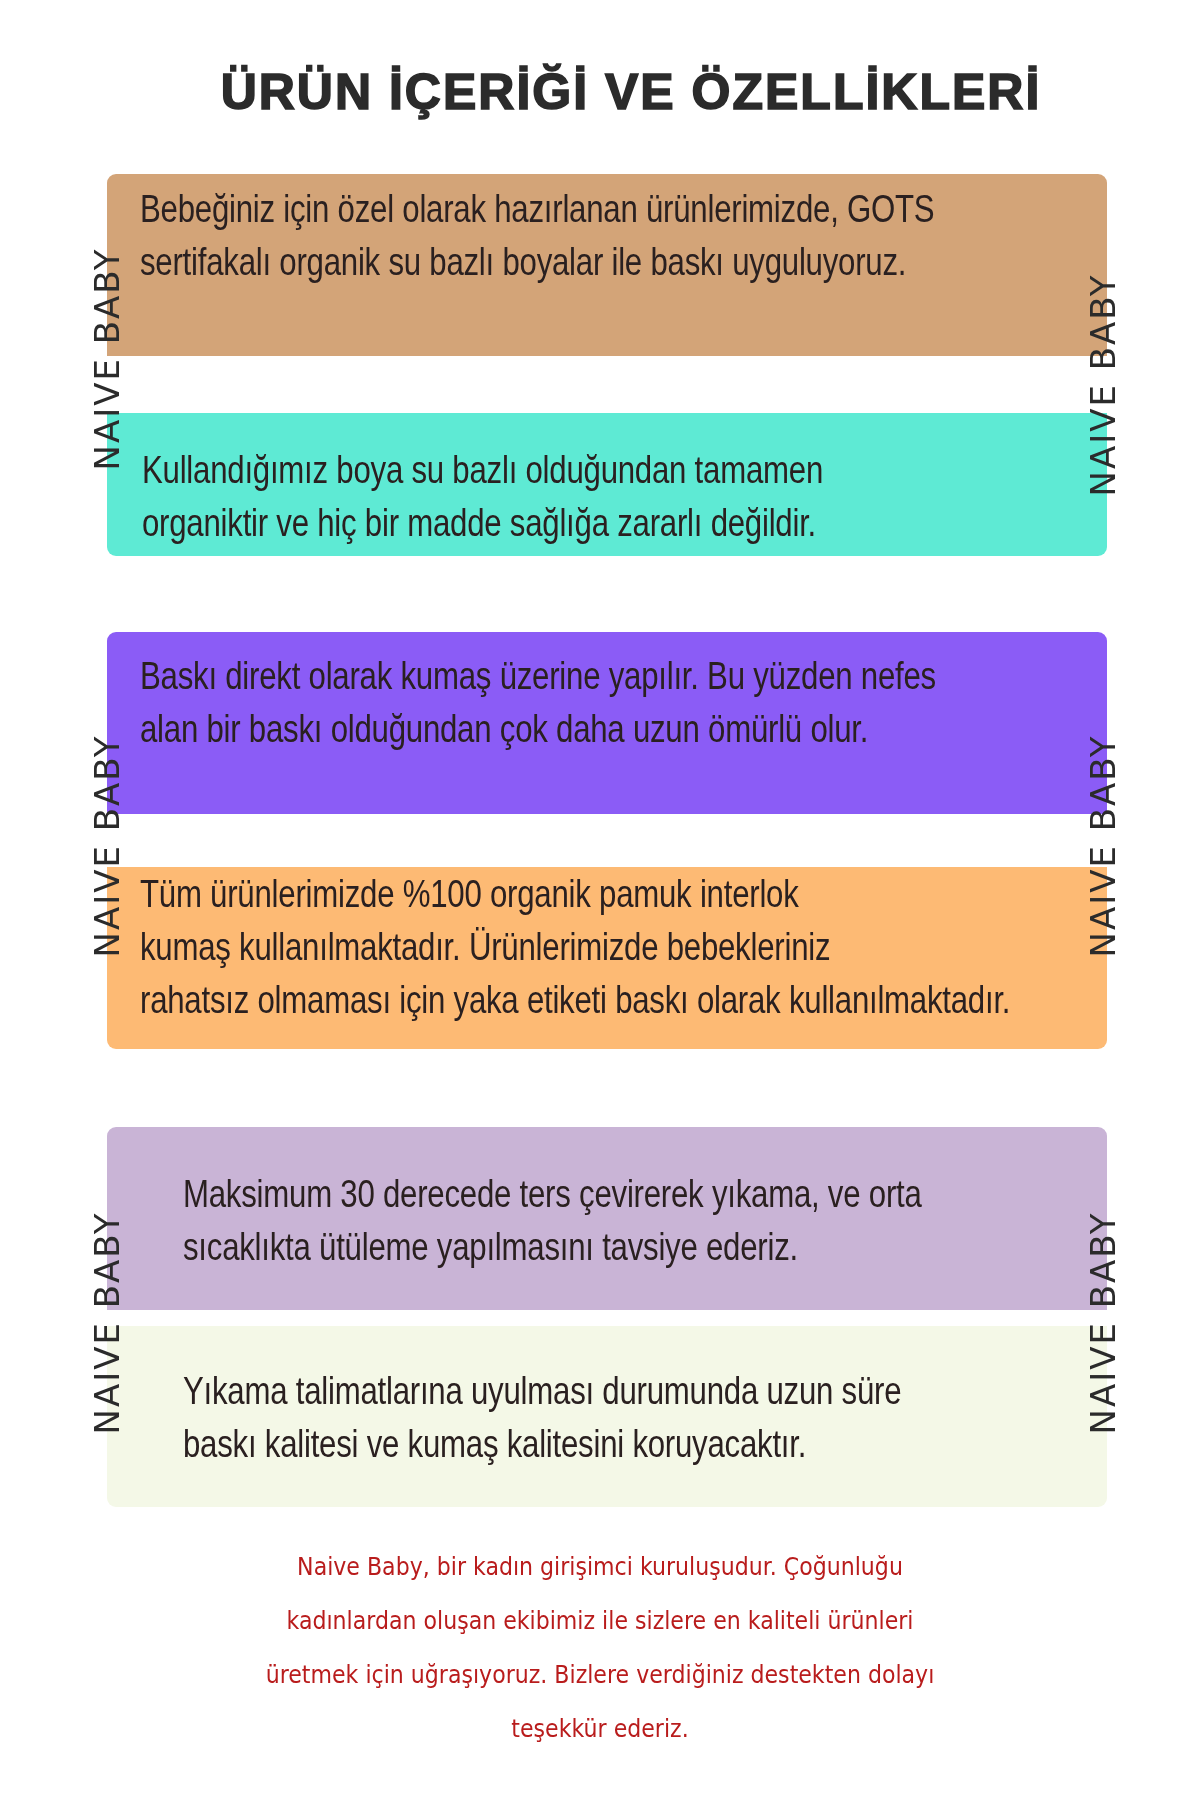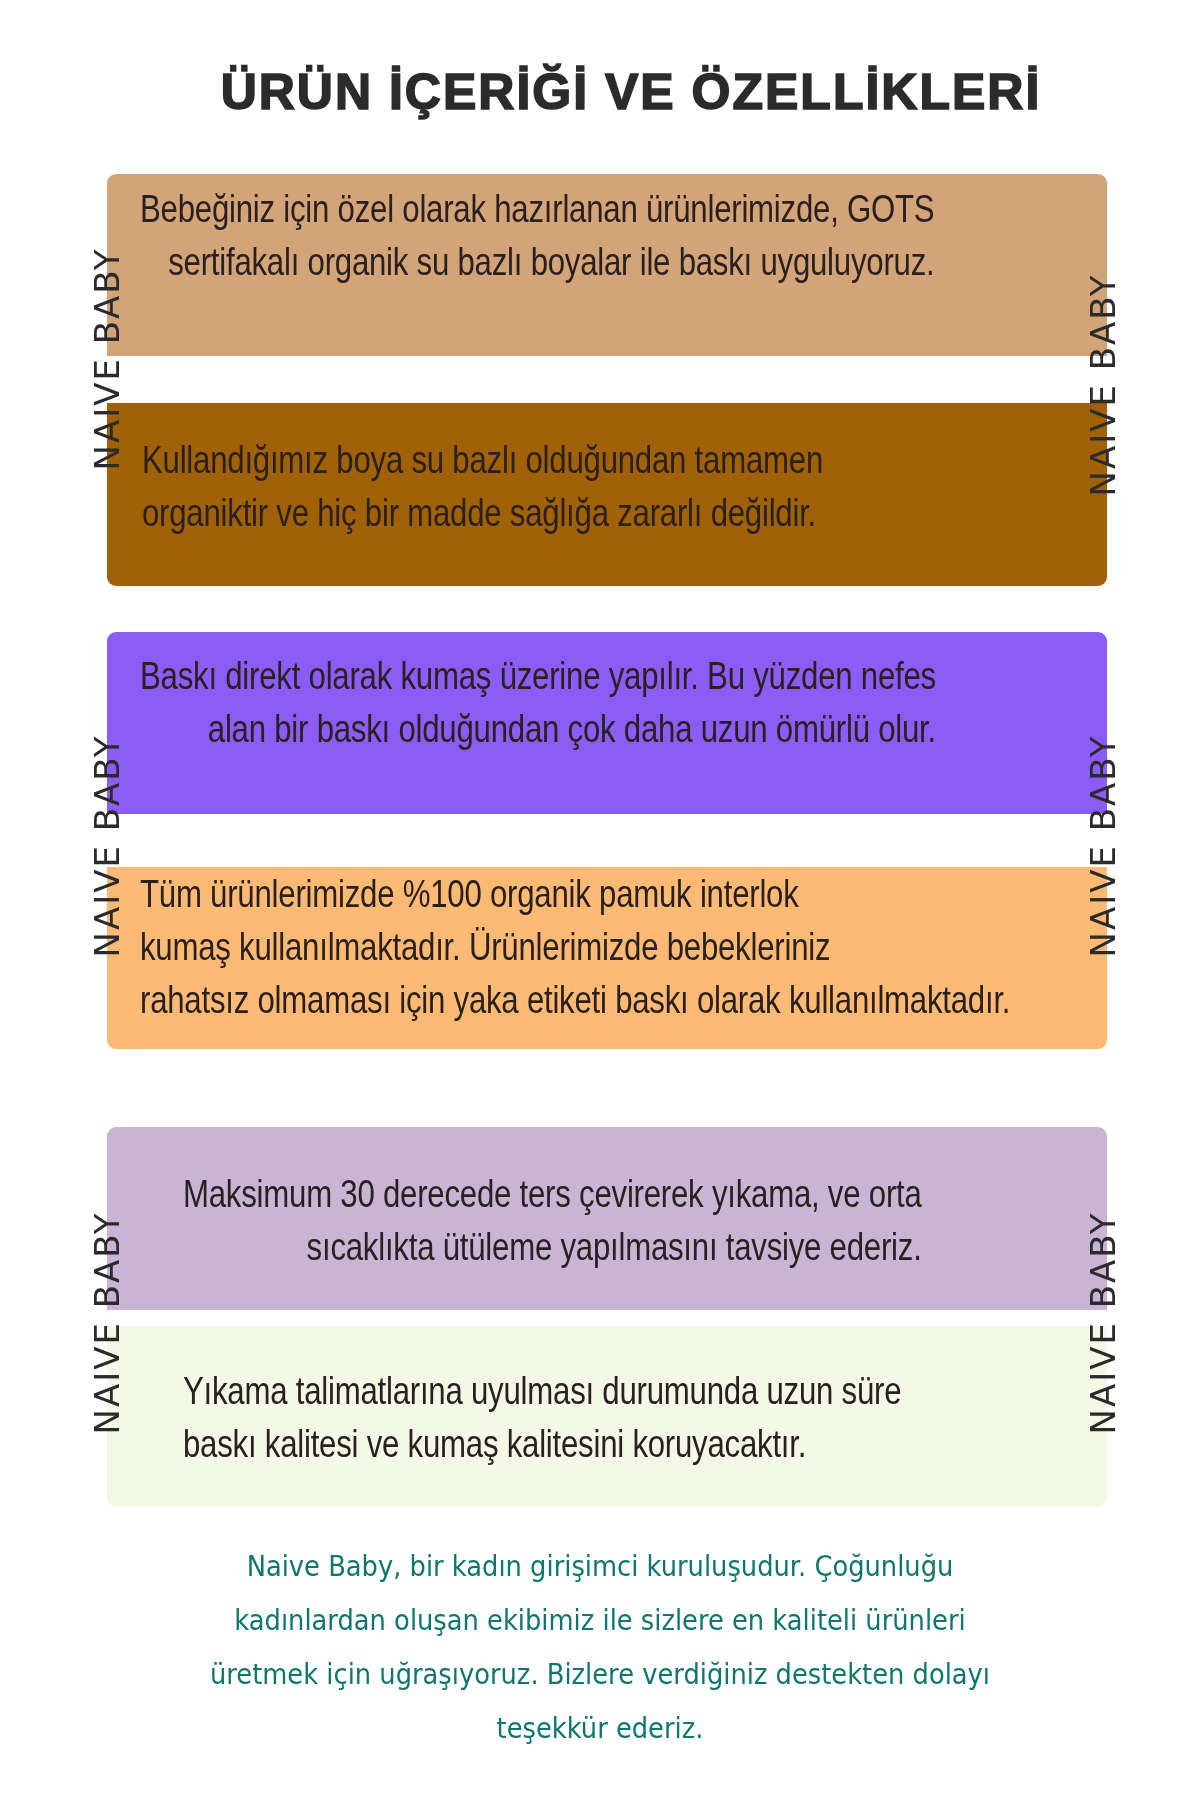--- a/index.html
+++ b/index.html
@@ -29,21 +29,21 @@
       line-height: 60px;
       white-space: nowrap;
       -webkit-text-stroke: 1.6px #2b2b2b;
     }
     .box {
       position: absolute;
       left: 107px;
       width: 1000px;
       box-sizing: border-box;
     }
-    .box.top { border-radius: 9px 9px 0 0; text-align: right; }
+    .box.top { border-radius: 9px 9px 0 0; }
     .box.bottom { border-radius: 0 0 9px 9px; }
     .box-text {
       position: absolute;
       left: 33px;
       font-size: 39px;
       line-height: 53px;
       color: #2a2020;
       white-space: nowrap;
       transform-origin: 0 0;
       transform: scaleX(0.80);
@@ -64,42 +64,42 @@
       transform: rotate(-90deg);
       transform-origin: center center;
     }
     .footer {
       position: absolute;
       left: 0;
       top: 1540px;
       width: 1200px;
       text-align: center;
       font-family: "DejaVu Sans", sans-serif;
-      font-size: 28px;
+      font-size: 24px;
       line-height: 54px;
-      color: #0f766e;
+      color: #b91c1c;
     }
     .footer .line {
       display: block;
       white-space: nowrap;
       transform: scaleX(0.92);
     }
   </style>
 </head>
 <body>
 
 <div class="title">ÜRÜN İÇERİĞİ VE ÖZELLİKLERİ</div>
 
 <div class="box top" style="top:174px;height:182px;background:#D3A478;">
   <div class="box-text" style="top:8px;">
     <span class="line">Bebeğiniz için özel olarak hazırlanan ürünlerimizde, GOTS</span>
     <span class="line">sertifakalı organik su bazlı boyalar ile baskı uyguluyoruz.</span>
   </div>
 </div>
-<div class="box bottom" style="top:403px;height:183px;background:#a16207;">
+<div class="box bottom" style="top:413px;height:143px;background:#5eead4;">
   <div class="box-text" style="left:35px;top:30px;">
     <span class="line">Kullandığımız boya su bazlı olduğundan tamamen</span>
     <span class="line">organiktir ve hiç bir madde sağlığa zararlı değildir.</span>
   </div>
 </div>
 <div class="vlabel" style="left:-5px;top:342px;">NAIVE BABY</div>
 <div class="vlabel" style="left:991px;top:368px;">NAIVE BABY</div>
 
 <div class="box top" style="top:632px;height:182px;background:#8b5cf6;">
   <div class="box-text" style="top:17px;">

